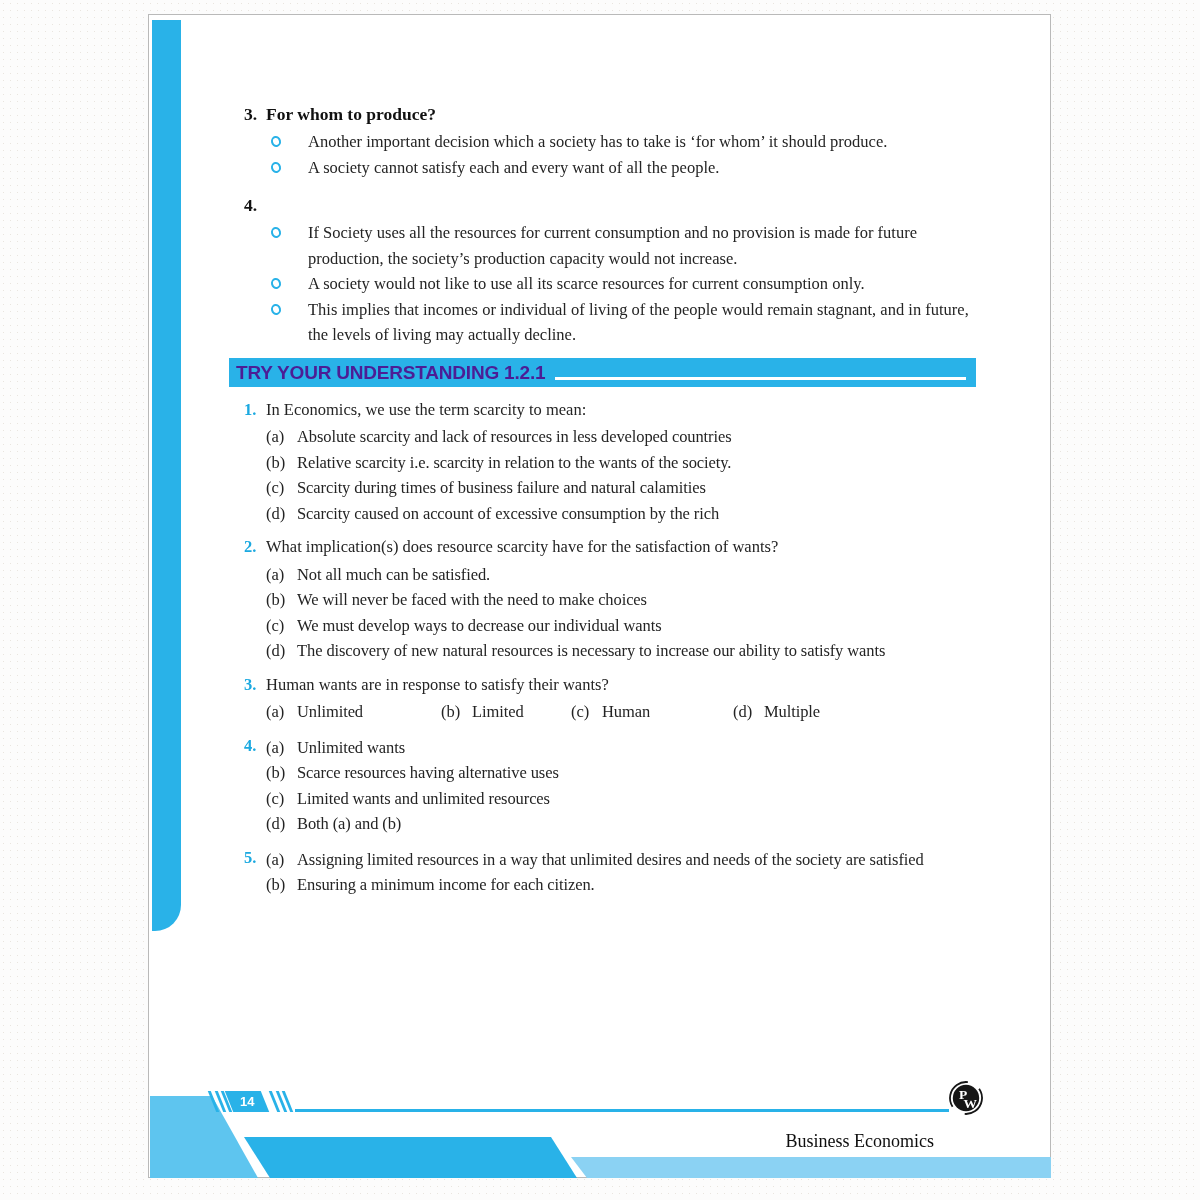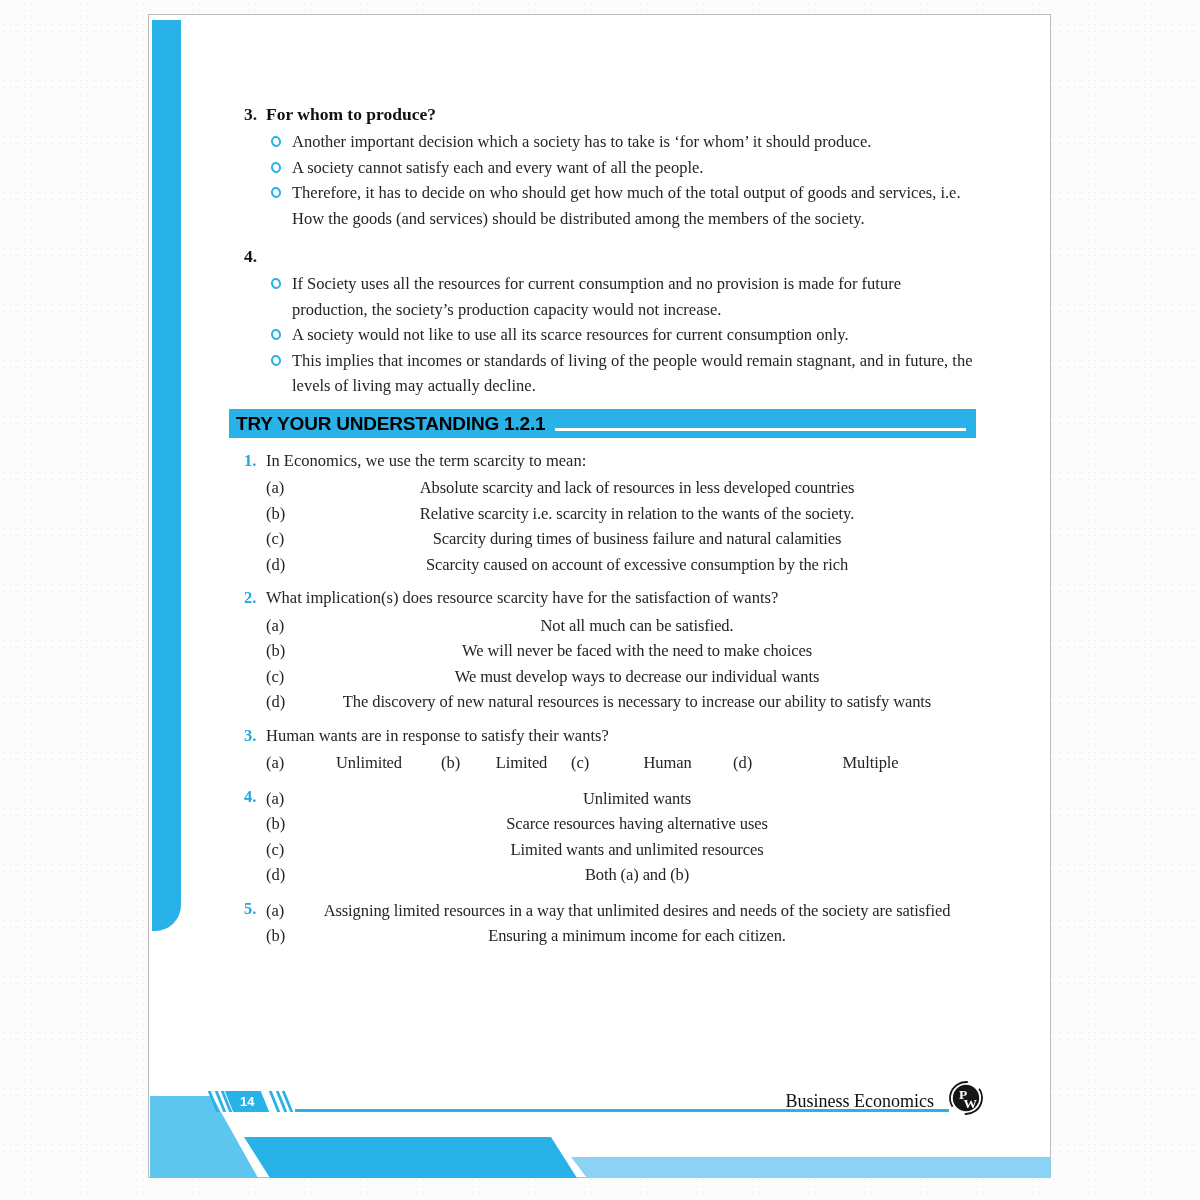--- a/index.html
+++ b/index.html
@@ -36,40 +36,40 @@
   .sec + .sec{margin-top:12px;}
   .sec-head{display:flex; font-weight:bold; font-size:17.5px; line-height:26px; color:#111;}
   .sec-num{width:22px; flex:none;}
   .bullets{margin-top:2px;}
   .bullet{display:flex; padding-left:27px;}
   .bullet-icon{
     width:10px; height:11px; border:2.5px solid var(--accent);
     border-radius:50%; flex:none; margin-top:7px; margin-right:11px;
     transform:rotate(-12deg);
   }
-  .bullet-text{flex:1;}
+  .bullet-text{flex:1;margin-left:16px;}
   
   .banner{
     display:flex; background:var(--accent); height:29px;
     margin:10px 0 10px -15px; width:747px; padding:0 10px 0 7px;
   }
   .banner-text{
-    color:#000000; font-family:"Liberation Sans", sans-serif; font-weight:700;
+    color:#4c1d95; font-family:"Liberation Sans", sans-serif; font-weight:700;
     font-size:19px; letter-spacing:-0.2px; line-height:29px; white-space:nowrap;
   }
   .banner-rule{flex:1; height:3px; background:#fff; margin-left:10px; margin-top:19px;}
   
   .q{display:flex;}
   .q + .q{margin-top:8px;}
   .q-num{width:22px; flex:none; color:var(--accent-dark); font-weight:700;}
   .q-body{flex:1;}
   .opts{margin-top:2px;}
   .opt{display:flex;}
   .opt-label{width:31px; flex:none;}
-  .opt-text{flex:1; letter-spacing:-0.1px;text-align:center;}
+  .opt-text{flex:1; letter-spacing:-0.1px;}
   .opts.inline{display:flex;}
   .opts.inline .opt:nth-child(1){width:175px;}
   .opts.inline .opt:nth-child(2){width:130px;}
   .opts.inline .opt:nth-child(3){width:162px;}
   .opts.inline .opt:nth-child(4){flex:1;}
   
   .band-left{
     position:absolute; left:1px; top:1081px; width:112px; height:82px;
     background:var(--medium-blue);
     clip-path:polygon(0 0, 62px 0, 108px 82px, 0 82px);
@@ -86,21 +86,21 @@
   }
   .page-badge span{
     transform:skewX(-22deg); color:#fff; font-family:"Liberation Sans", sans-serif;
     font-size:13px; font-weight:700;
   }
   .footer-rule{
     position:absolute; left:146px; top:1094px; width:654px; height:2.5px;
     background:var(--accent);
   }
   .footer-title{
-    position:absolute; right:116px; top:1076px; font-size:18px; color:#0e0e0e;
+    position:absolute; right:116px; top:1116px; font-size:18px; color:#0e0e0e;
     font-family:"Liberation Serif", serif; white-space:nowrap;
   }
   .pw-logo{position:absolute; left:798px; top:1064px;}
   .para-dark{
     position:absolute; left:95px; top:1122px; width:336px; height:41px;
     background:var(--accent);
     clip-path:polygon(0 0, 307px 0, 333px 41px, 26px 41px);
   }
   .bar-light{
     position:absolute; left:418px; top:1142px; width:484px; height:21px;
@@ -124,42 +124,38 @@
     </div>
     <div class="bullets">
             <div class="bullet">
     <span class="bullet-icon"></span>
     <span class="bullet-text">Another important decision which a society has to take is ‘for whom’ it should produce.</span>
   </div>
             <div class="bullet">
     <span class="bullet-icon"></span>
     <span class="bullet-text">A society cannot satisfy each and every want of all the people.</span>
   </div>
-            <div class="bullet">
-    <span class="bullet-icon"></span>
-    <span class="bullet-text">Therefore, it has to decide on who should get how much of the total output of goods and services, i.e. How the goods (and services) should be distributed among the members of the society.</span>
-  </div>
           </div>
   </section>
         <section class="sec">
     <div class="sec-head">
       <span class="sec-num">4.</span>
     </div>
     <div class="bullets">
             <div class="bullet">
     <span class="bullet-icon"></span>
     <span class="bullet-text">If Society uses all the resources for current consumption and no provision is made for future production, the society’s production capacity would not increase.</span>
   </div>
             <div class="bullet">
     <span class="bullet-icon"></span>
     <span class="bullet-text">A society would not like to use all its scarce resources for current consumption only.</span>
   </div>
             <div class="bullet">
     <span class="bullet-icon"></span>
-    <span class="bullet-text">This implies that incomes or standards of living of the people would remain stagnant, and in future, the levels of living may actually decline.</span>
+    <span class="bullet-text">This implies that incomes or individual of living of the people would remain stagnant, and in future, the levels of living may actually decline.</span>
   </div>
           </div>
   </section>
       </div>
 
     <div class="banner">
       <span class="banner-text">TRY YOUR UNDERSTANDING 1.2.1</span>
       <span class="banner-rule"></span>
     </div>
 

